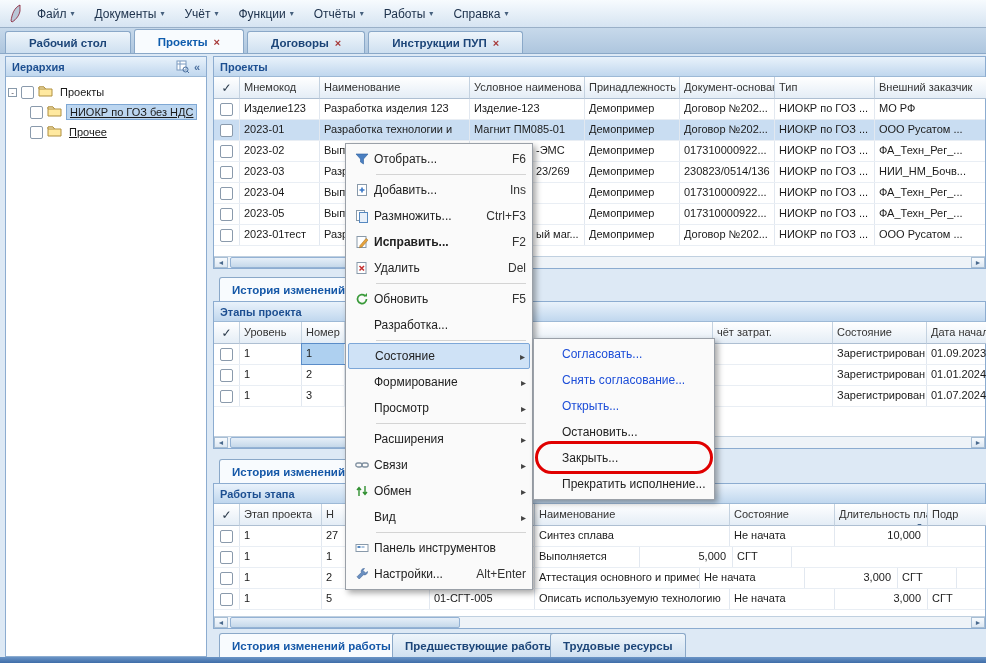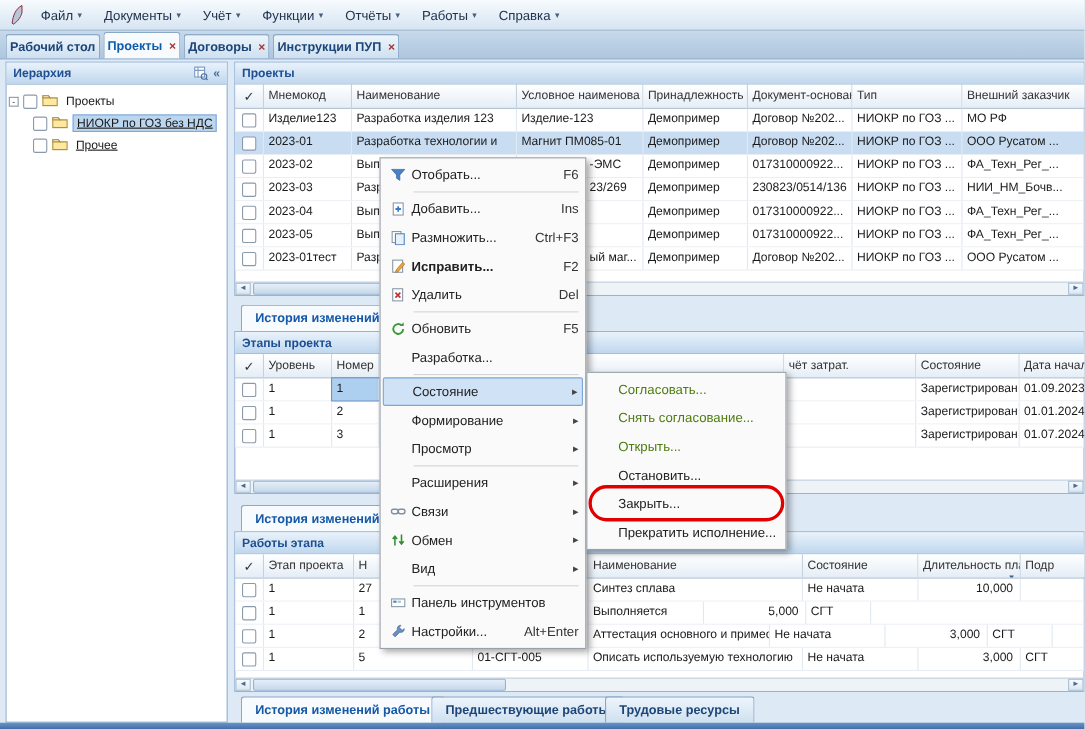--- a/index.html
+++ b/index.html
@@ -12,21 +12,21 @@
     background:linear-gradient(#f7fbfe,#d6e4f2); border-bottom:1px solid #9ab0c8;
     display:flex; align-items:center; }
   .logo { width:24px; height:22px; margin-left:3px; display:flex; align-items:center; justify-content:center; }
   .menu-item { padding:5px 10px; font-size:12px; color:#20344e; cursor:default; display:flex; align-items:center; gap:4px; }
   .menu-item .caret { font-size:8px; color:#46607e; }
 
   
   .tabstrip { position:absolute; left:0; top:28px; width:986px; height:26px;
     background:linear-gradient(#c7d9eb,#aec6de); border-bottom:1px solid #8aa8c8;
     display:flex; align-items:flex-end; padding-left:5px; }
-  .tab { height:22px; display:flex; align-items:center; gap:6px; padding:0 3px;
+  .tab { height:22px; display:flex; align-items:center; gap:6px; padding:0 23px;
     background:linear-gradient(#eef5fb,#cfe0f0); border:1px solid #8aa8c8; border-bottom:none;
     border-radius:3px 3px 0 0; margin-right:3px; font-weight:bold; color:#1c4578; font-size:11.5px; }
   .tab.active { background:#f8fbfe; color:#0f5cad; height:24px; }
   .tab-close { color:#a63838; font-weight:bold; font-size:11px; line-height:10px; }
 
   
   .sidebar { position:absolute; left:5px; top:56px; width:202px; height:601px;
     background:#ffffff; border:1px solid #8cacd0; }
   .panel-hdr { height:20px; background:linear-gradient(#e9f2fb,#c0d7ee); border-bottom:1px solid #9db9d6;
     display:flex; align-items:center; padding:0 6px; font-weight:bold; color:#1d4f91; font-size:11px; }
@@ -79,21 +79,21 @@
   .ctx-label { flex:1; white-space:nowrap; }
   .ctx-shortcut { color:#333; margin-left:8px; }
   .ctx-arrow { color:#444; font-size:10px; margin-left:8px; }
   .ctx-item.bold .ctx-label { font-weight:bold; }
   .ctx-item.highlight { background:#cfe2f6; border:1px solid #7da7d8; border-radius:2px; }
   .ctx-sep { height:1px; background:#d4d4d4; margin:2px 4px 2px 28px; }
 
   .submenu { position:absolute; left:533px; top:338px; width:182px; background:#fafafa;
     border:1px solid #9aa0a8; box-shadow:3px 3px 6px rgba(0,0,0,.35); padding:2px; z-index:60; }
   .sub-item { height:26px; display:flex; align-items:center; padding:0 8px 0 26px; font-size:12px; color:#222; white-space:nowrap; }
-  .sub-item.disabled { color:#4d7c0f;align-items:center; }
+  .sub-item.disabled { color:#1d4ed8;align-items:center; }
 
   .red-ellipse { position:absolute; left:535px; top:441px; width:178px; height:33px;
     border:3px solid #e00000; border-radius:17px; z-index:70; }
 
   .bottom-strip { position:absolute; left:0; bottom:0; width:986px; height:6px;
     background:linear-gradient(#6a94c6,#3f6da8); }
 </style>
 </head>
 <body>
 

